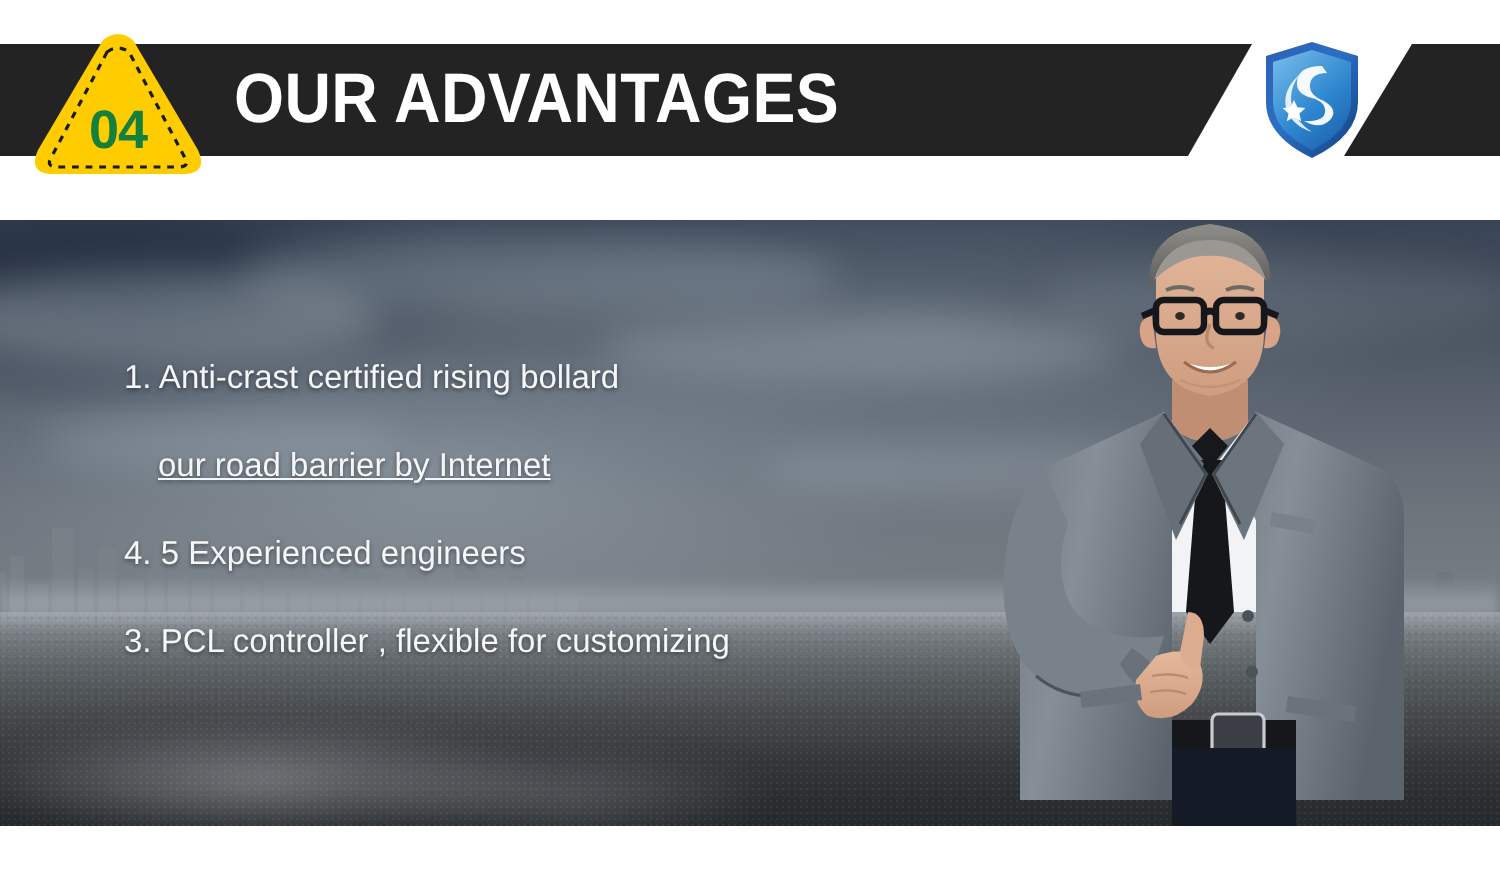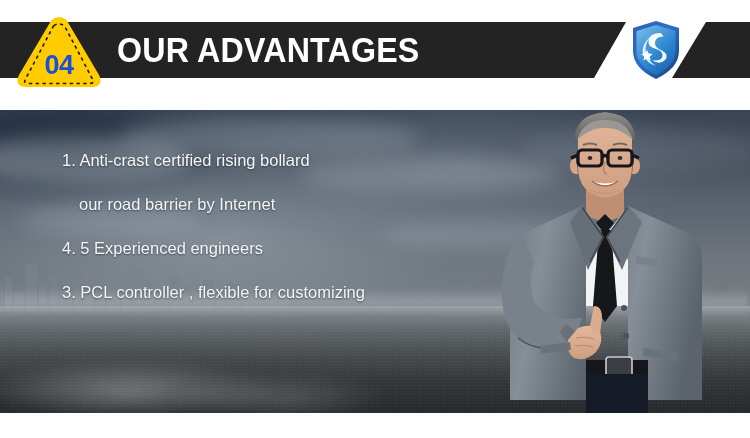--- a/index.html
+++ b/index.html
@@ -85,21 +85,21 @@
     position: absolute;
     left: 0;
     top: 0;
     width: 90px;
     height: 76px;
     display: flex;
     align-items: flex-end;
     justify-content: center;
     padding-bottom: 8px;
     box-sizing: border-box;
-    color: #1d4ed8;
+    color: #15803d;
     font-family: "Liberation Sans", sans-serif;
     font-size: 27px;
     font-weight: bold;
     letter-spacing: -0.5px;
   }
 
   
   .logo {
     position: absolute;
     left: 630px;
@@ -216,32 +216,32 @@
     width: 220px;
     height: 50px;
     background: radial-gradient(ellipse at center, rgba(200,206,212,0.25) 0%, rgba(200,206,212,0) 70%);
     filter: blur(7px);
   }
 
   
   .bullets {
     position: absolute;
     left: 62px;
-    top: 28px;
+    top: 57px;
     width: 470px;
   }
   .bullet {
     color: #f4f6f7;
     font-family: "Liberation Sans", sans-serif;
     font-size: 16.5px;
     line-height: 44px;
     white-space: nowrap;
     text-shadow: 0 1px 2px rgba(0,0,0,0.45);
   }
-  .bullet.indent { padding-left: 17px; }
+  .bullet.indent { padding-left: 17px; text-decoration: underline; }
 
   
   .person {
     position: absolute;
     left: 478px;
     top: 0px;
     width: 272px;
     height: 303px;
   }
   .person svg { display: block; width: 272px; height: 303px; }

